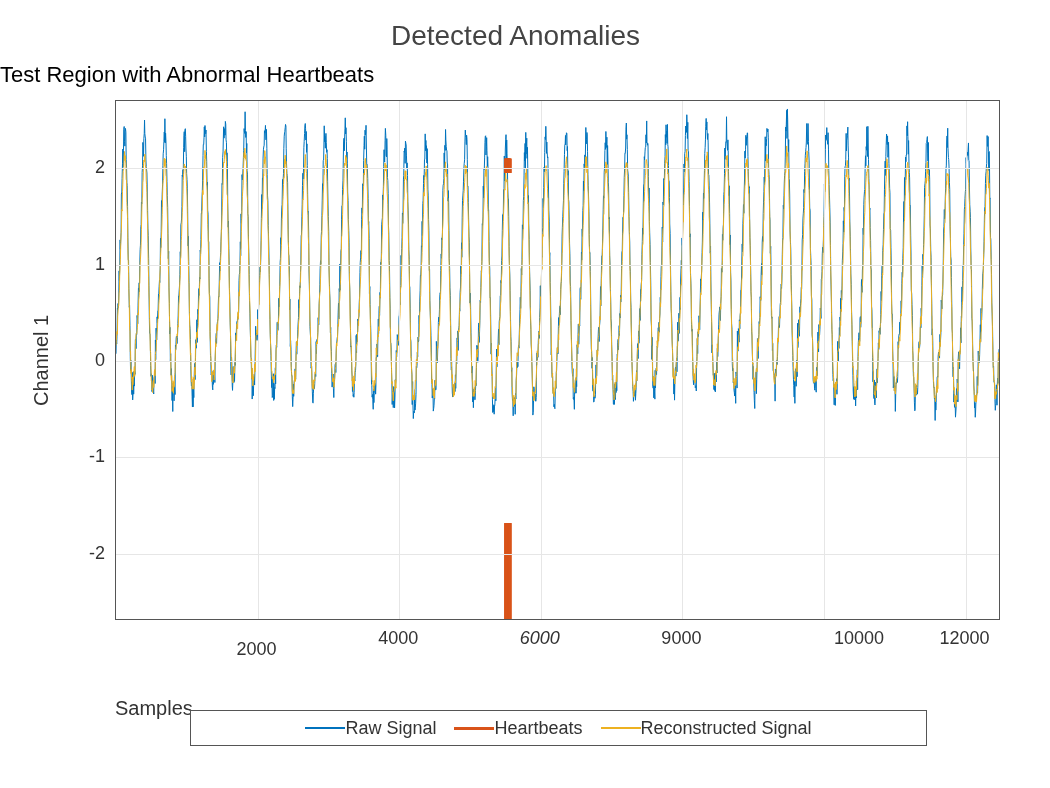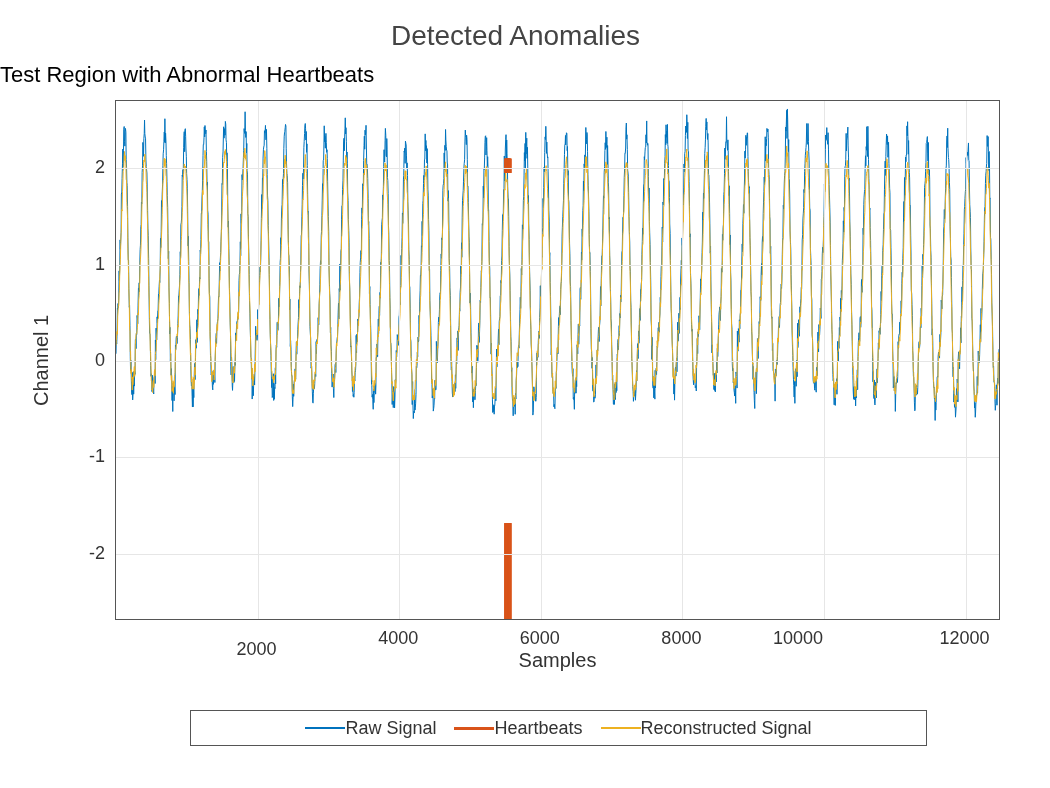--- a/index.html
+++ b/index.html
@@ -6,21 +6,21 @@
   .figure{width:1031px;height:788px;position:relative;box-sizing:border-box}
   .suptitle{position:absolute;left:0;right:0;top:20px;text-align:center;font-size:28px;color:#444}
   .title{position:absolute;left:0;right:12px;top:62px;font-size:22px;font-weight:normal;color:#000}
   .axes-wrap{position:absolute;left:115px;top:100px;width:885px;height:520px}
   .axes{width:100%;height:100%;border:1px solid #555;box-sizing:border-box;position:relative;overflow:hidden;background:#fff}
   .grid-v,.grid-h{position:absolute;background:#e6e6e6}
   .grid-v{top:0;bottom:0;width:1px}
   .grid-h{left:0;right:0;height:1px}
   .xt{position:absolute;top:628px;font-size:18px;color:#333;transform:translateX(-50%)}
   .yt{position:absolute;font-size:18px;color:#333;transform:translateY(-50%);text-align:right;width:50px}
-  .xlabel{position:absolute;left:115px;width:885px;top:649px;text-align:center;font-size:20px;color:#333}
+  .xlabel{position:absolute;left:115px;width:885px;top:697px;text-align:left;font-size:20px;color:#333}
   .ylabel{position:absolute;left:30px;top:100px;height:520px;font-size:20px;color:#333;writing-mode:vertical-rl;transform:rotate(180deg);display:flex;align-items:center;justify-content:center}
   .legend{position:absolute;left:190px;top:710px;width:735px;height:34px;border:1px solid #555;display:flex;align-items:center;justify-content:center;gap:18px;font-size:18px;background:#fff}
   .legend .item{display:flex;align-items:center;gap:0}
   .legend .swatch{width:40px;height:0;border-top:2px solid}
   svg.plot{position:absolute;left:0;top:0;width:100%;height:100%}
 </style>
 </head>
 <body>
 
 <div class="figure">
@@ -84,22 +84,22 @@
       <span class="swatch" style="border-color:#d95319;border-top-width:3px"></span>
       <span>Heartbeats</span>
     </div>
     <div class="item">
       <span class="swatch" style="border-color:#edb120"></span>
       <span>Reconstructed Signal</span>
     </div>
   </div>
 <div class="xt" style="left: 256.6px; margin-top: 11px;">2000</div>
     <div class="xt" style="left: 398.2px;">4000</div>
-    <div class="xt" style="left: 539.8px;">6000</div>
-    <div class="xt" style="left: 681.4px;">8000</div>
-    <div class="xt" style="left: 798px;">10000</div>
+    <div class="xt" style="left: 539.8px; font-style: italic;">6000</div>
+    <div class="xt" style="left: 681.4px;">9000</div>
+    <div class="xt" style="left: 859px;">10000</div>
     <div class="xt" style="left: 964.6px;">12000</div>
     <div class="yt" style="left: 55px; top: 552.593px;">-2</div>
     <div class="yt" style="left: 55px; top: 456.296px;">-1</div>
     <div class="yt" style="left: 55px; top: 360px;">0</div>
     <div class="yt" style="left: 55px; top: 263.704px;">1</div>
     <div class="yt" style="left: 55px; top: 167.407px;">2</div>
   </div>
 
 </body></html>

